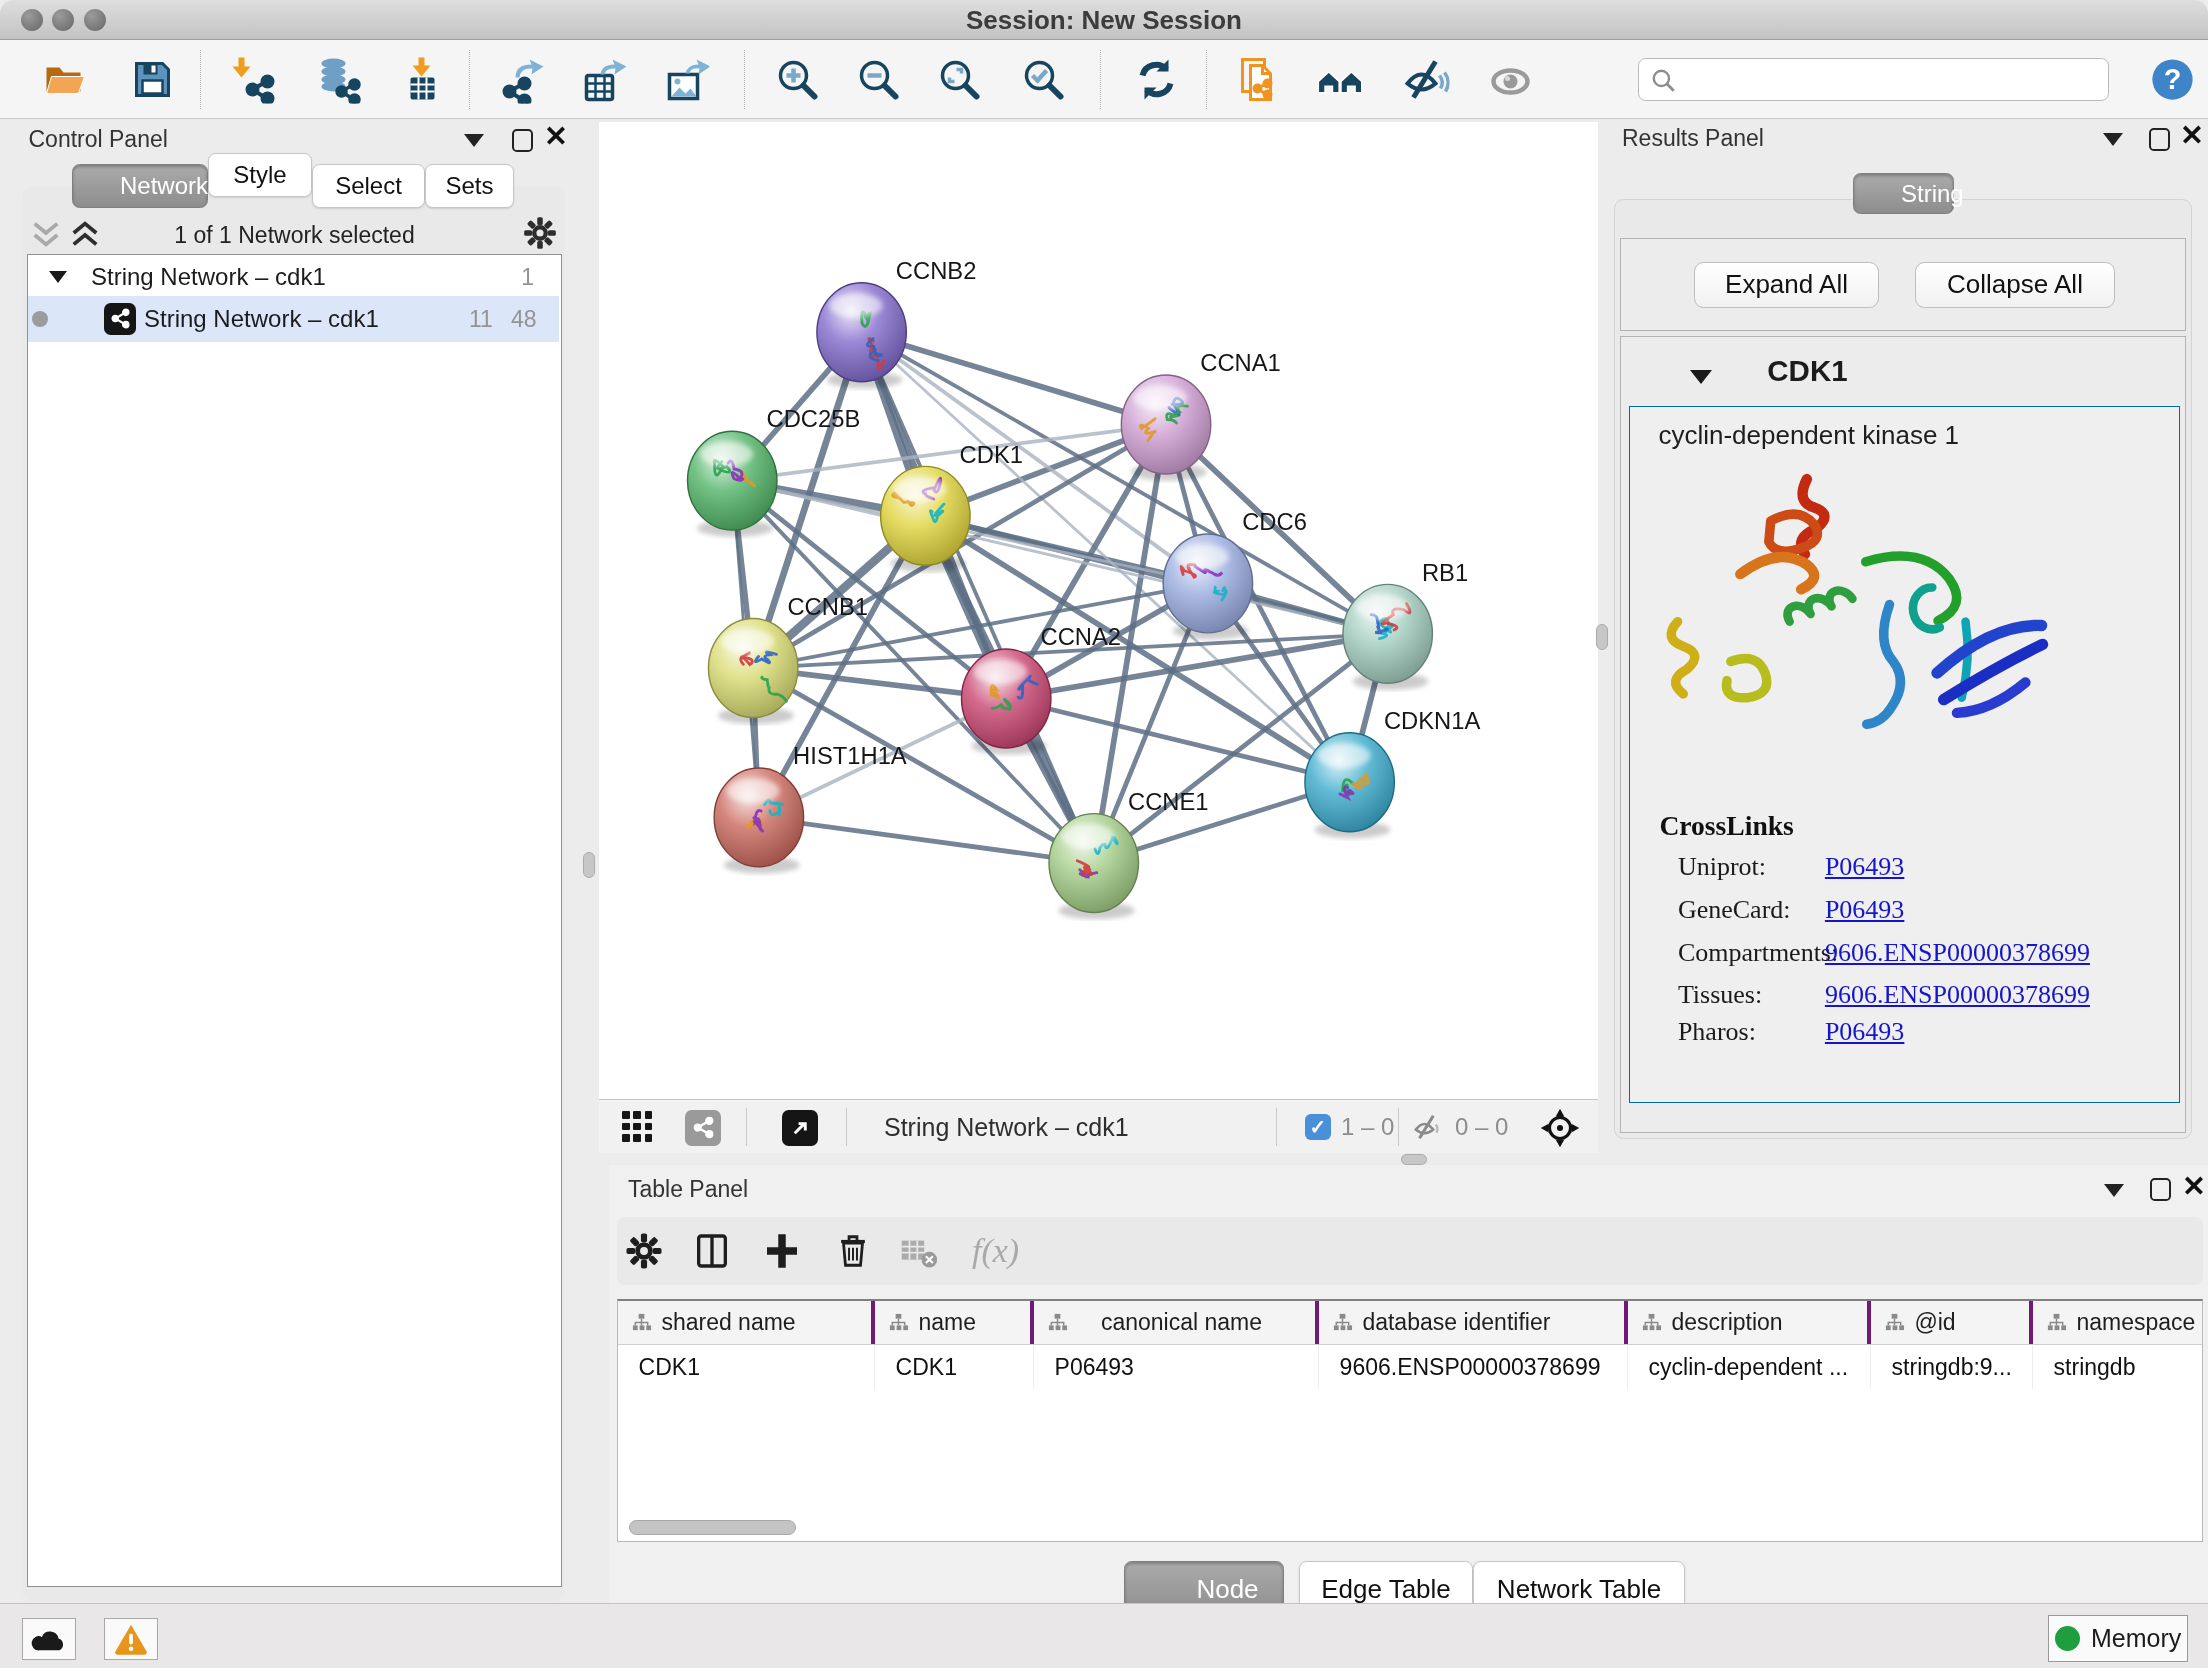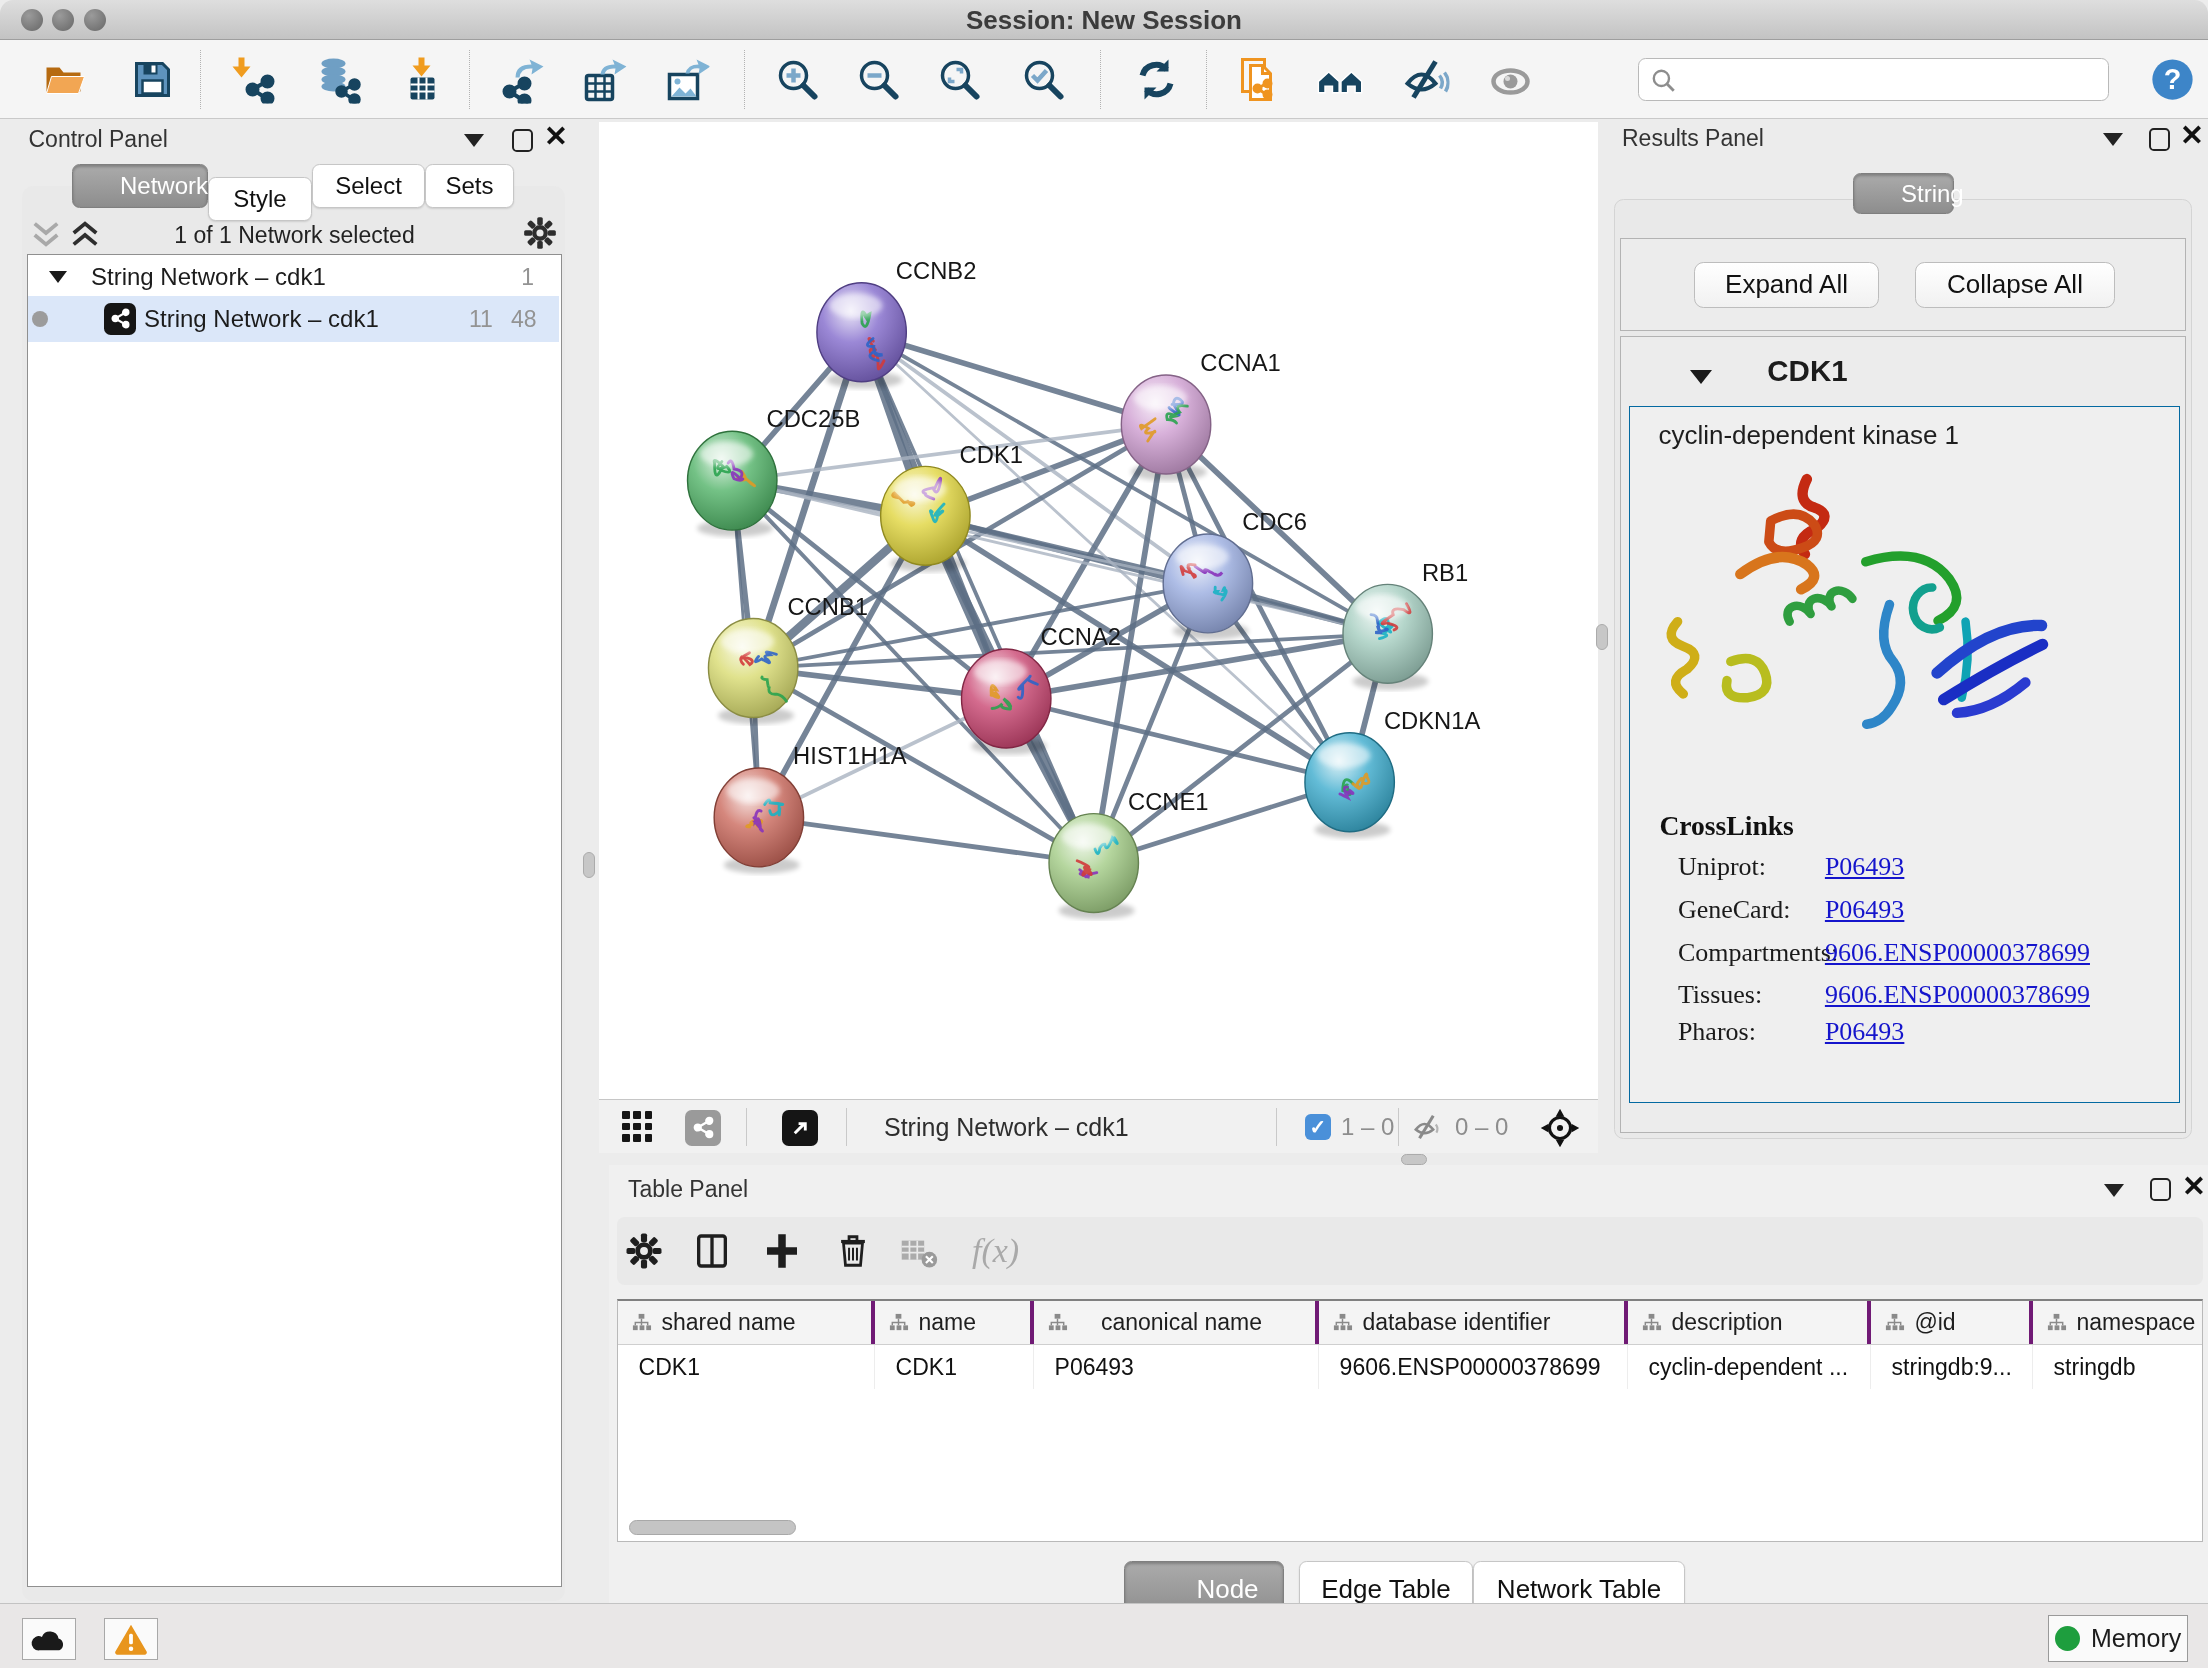--- a/index.html
+++ b/index.html
@@ -261,21 +261,21 @@
 
 <div id="control-panel" class="abs">
   <div class="abs panel-title" style="left:28.5px; top:6.7px">Control Panel</div>
   <div class="abs pc-collapse" style="left:464px; top:15px"></div>
   <div class="abs pc-float" style="left:512px; top:9.5px"></div>
   <div class="abs pc-close" style="left:544px; top:5.7px">✕</div>
 
   <div id="cp-box"></div>
 
   <div class="seg active" style="left:72px; top:45px; width:136px">Network</div>
-  <div class="seg" style="left:208px; top:58px; width:104px">Style</div>
+  <div class="seg" style="left:208px; top:34px; width:104px">Style</div>
   <div class="seg" style="left:312px; top:45px; width:113px">Select</div>
   <div class="seg" style="left:425px; top:45px; width:89px">Sets</div>
 
   <svg class="abs" style="left:28.5px; top:99px" width="34" height="32" viewBox="0 0 36 34">
     <path d="M6 6 l12 10 12-10 M6 18 l12 10 12-10" fill="none" stroke="#a9a9a9" stroke-width="4"></path>
   </svg>
   <svg class="abs" style="left:68px; top:99px" width="34" height="32" viewBox="0 0 36 34">
     <path d="M6 28 L18 18 30 28 M6 16 L18 6 30 16" fill="none" stroke="#2e2e2e" stroke-width="4"></path>
   </svg>
   <div class="abs" style="left:95px; top:103px; width:399px; text-align:center; font-size:23px; color:#222">1 of 1 Network selected</div>

